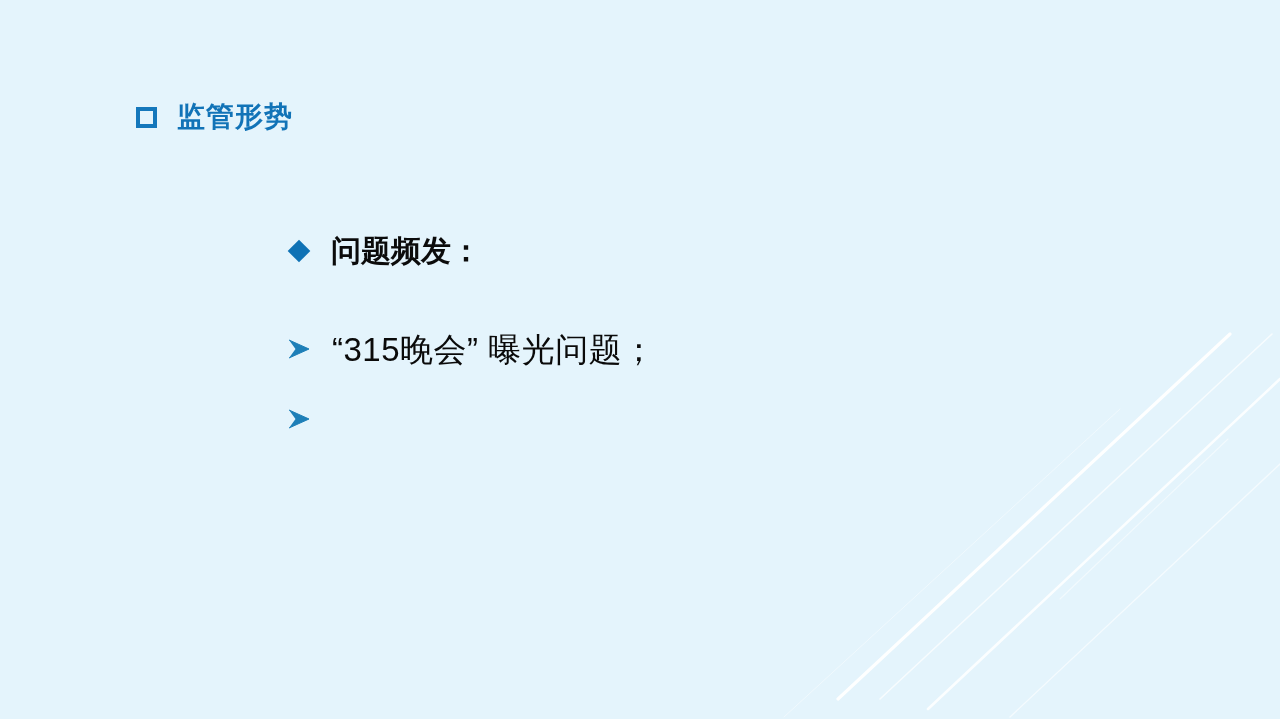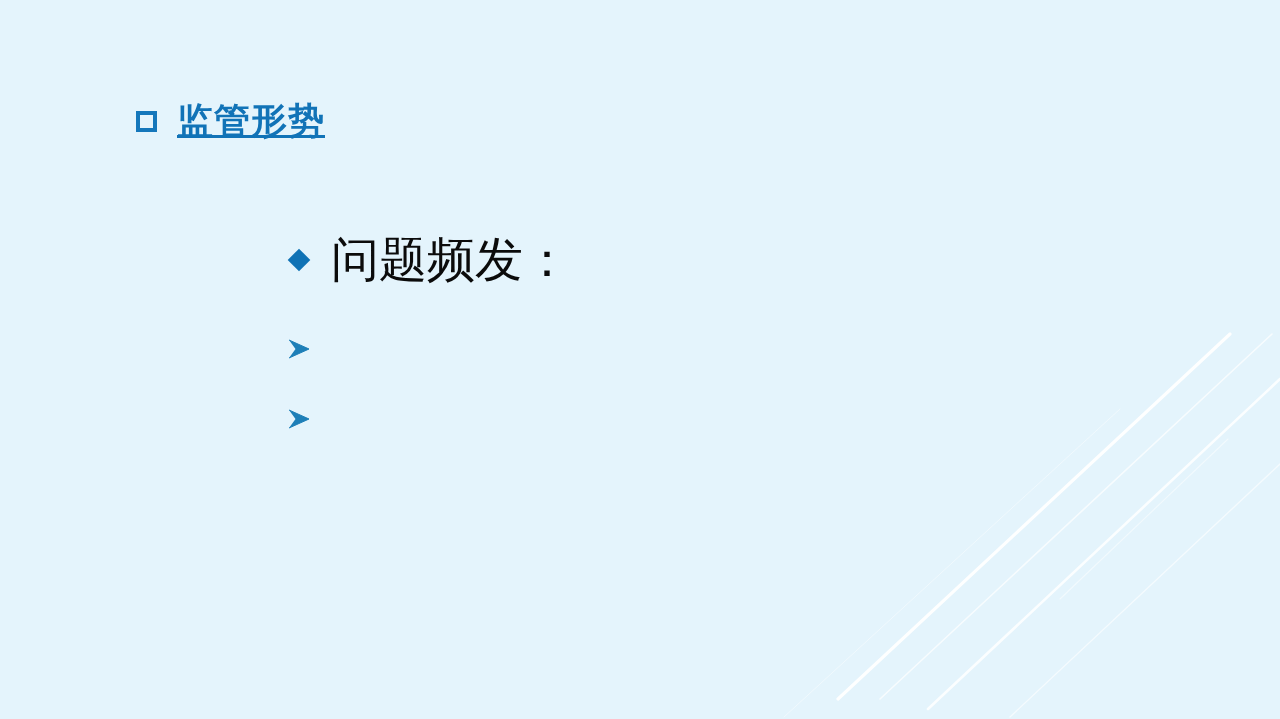--- a/index.html
+++ b/index.html
@@ -42,48 +42,47 @@
   }
   .sq-bullet {
     width: 13px;
     height: 13px;
     border: 4px solid #1477bb;
     background: #e4f4fc;
     margin-right: 20px;
     flex: none;
   }
   .title-text {
-    font-size: 36px;
+    font-size: 28px;
     font-weight: bold;
     color: #1173b7;
     letter-spacing: 1px;
     line-height: 1;
     white-space: nowrap;
-    text-decoration: underline;
   }
 
   
   .head-row {
     position: absolute;
     left: 291px;
     top: 236px;
     display: flex;
     align-items: center;
   }
   .diamond-bullet {
     width: 16px;
     height: 16px;
     background: #0f72b5;
     transform: rotate(45deg);
     margin-right: 24px;
     flex: none;
   }
   .head-text {
-    font-size: 48px;
-    font-weight: normal;
+    font-size: 30px;
+    font-weight: bold;
     color: #0b0b0b;
     line-height: 1;
     white-space: nowrap;
   }
 
   
   .bullet-list {
     position: absolute;
     left: 288px;
     top: 314px;
@@ -136,20 +135,21 @@
     <span class="diamond-bullet"></span>
     <span class="head-text">问题频发：</span>
   </div>
 
   <ul class="bullet-list">
     <li class="bullet-item">
       <svg class="arrow-bullet" viewBox="0 0 22 22">
         <path d="M1 2 L21 11 L1 20 L7.5 11 Z" fill="#1d7fb8"></path>
         <path d="M1 2 L21 11 L1 20" fill="none" stroke="#1d7fb8" stroke-width="1"></path>
       </svg>
+      <span class="bullet-text">“315晚会” 曝光问题；</span>
     </li>
     <li class="bullet-item">
       <svg class="arrow-bullet" viewBox="0 0 22 22">
         <path d="M1 2 L21 11 L1 20 L7.5 11 Z" fill="#1d7fb8"></path>
         <path d="M1 2 L21 11 L1 20" fill="none" stroke="#1d7fb8" stroke-width="1"></path>
       </svg>
     </li>
   </ul>
 
 </div>

